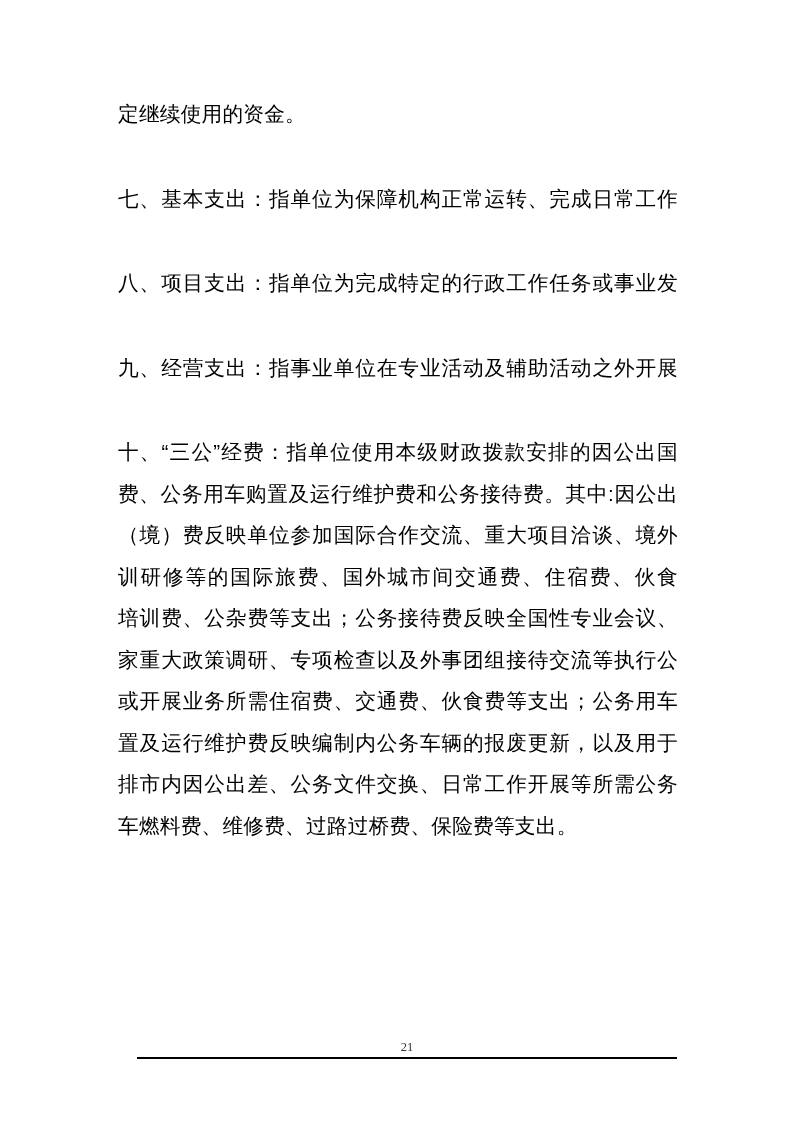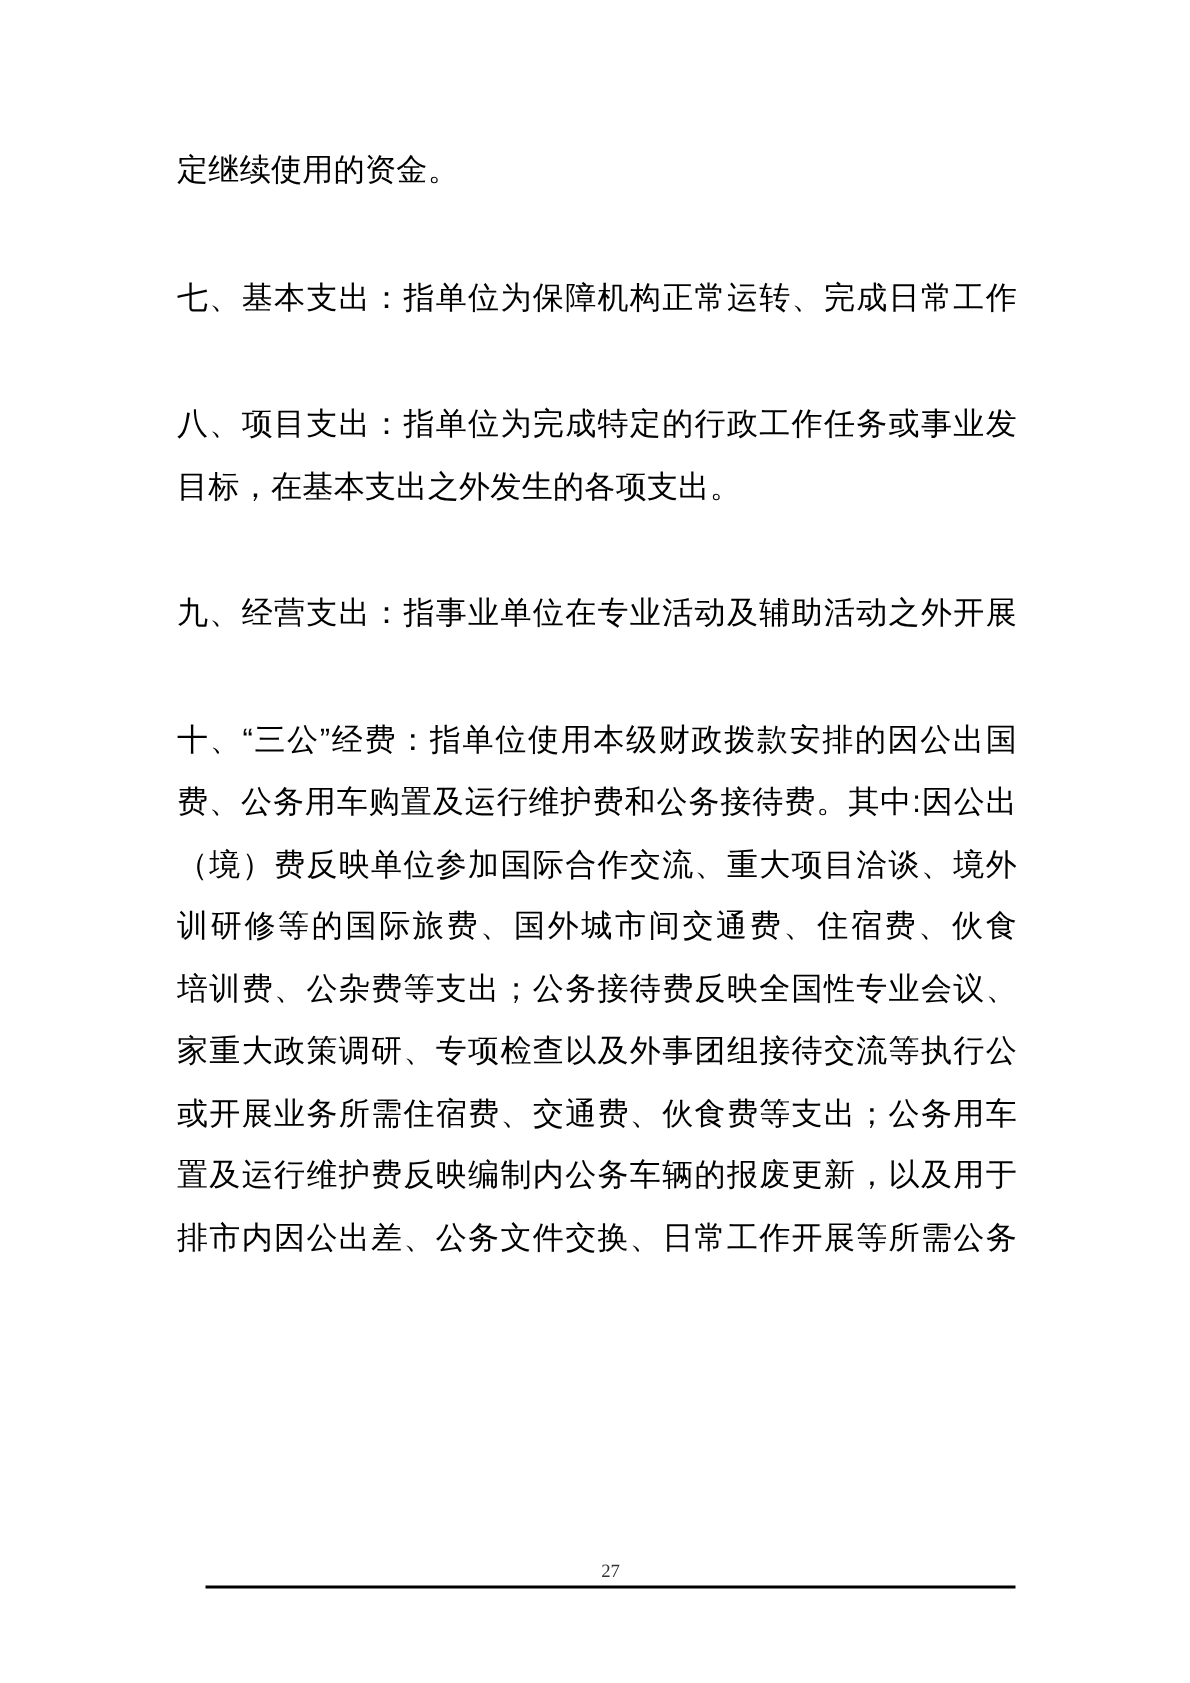--- a/index.html
+++ b/index.html
@@ -68,37 +68,37 @@
     <div class="para">
       <div class="line last">定继续使用的资金。</div>
     </div>
 
     <div class="para">
       <div class="line">七、基本支出：指单位为保障机构正常运转、完成日常工作任</div>
     </div>
 
     <div class="para">
       <div class="line">八、项目支出：指单位为完成特定的行政工作任务或事业发展</div>
-      <div class="line last">目标，在基本支出之外发生的各项支出。</div>
     </div>
 
     <div class="para">
       <div class="line">九、经营支出：指事业单位在专业活动及辅助活动之外开展非</div>
     </div>
 
     <div class="para">
       <div class="line">十、“三公”经费：指单位使用本级财政拨款安排的因公出国（境）</div>
       <div class="line">费、公务用车购置及运行维护费和公务接待费。其中:因公出国</div>
       <div class="line">（境）费反映单位参加国际合作交流、重大项目洽谈、境外培</div>
       <div class="line">训研修等的国际旅费、国外城市间交通费、住宿费、伙食费、</div>
       <div class="line">培训费、公杂费等支出；公务接待费反映全国性专业会议、国</div>
       <div class="line">家重大政策调研、专项检查以及外事团组接待交流等执行公务</div>
       <div class="line">或开展业务所需住宿费、交通费、伙食费等支出；公务用车购</div>
       <div class="line">置及运行维护费反映编制内公务车辆的报废更新，以及用于安</div>
       <div class="line">排市内因公出差、公务文件交换、日常工作开展等所需公务用</div>
+      <div class="line last">车燃料费、维修费、过路过桥费、保险费等支出。</div>
     </div>
 
   </div>
 
-  <div class="page-number">27</div>
+  <div class="page-number">21</div>
   <div class="footer-rule"></div>
 
 </div>
 
 </body></html>

